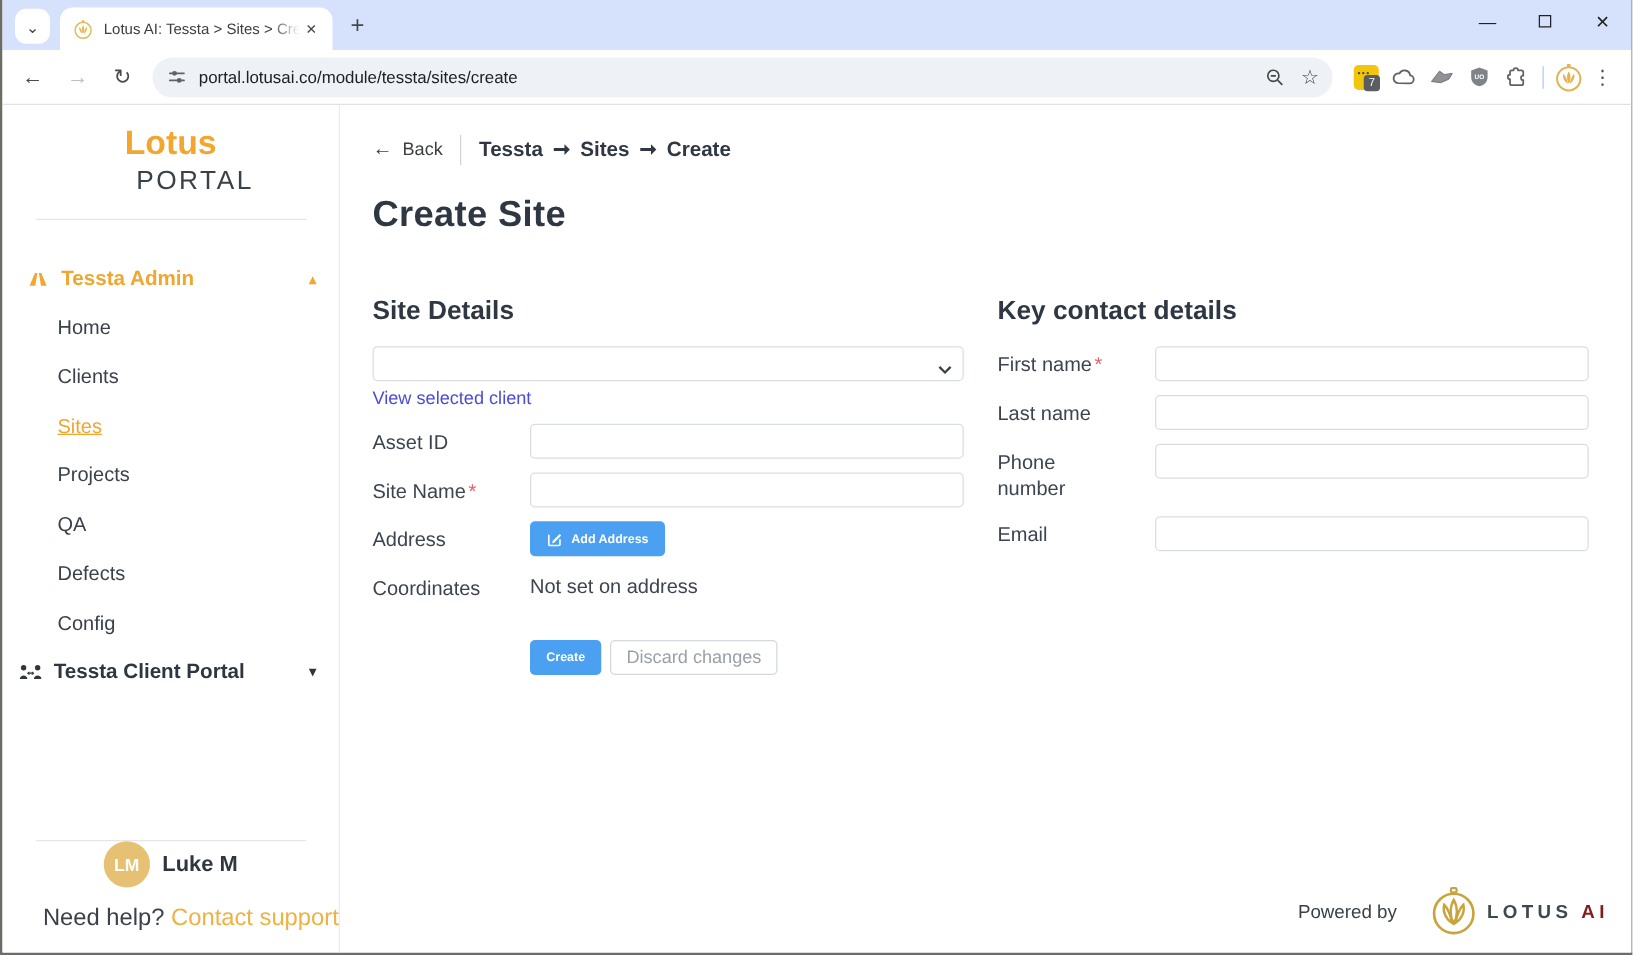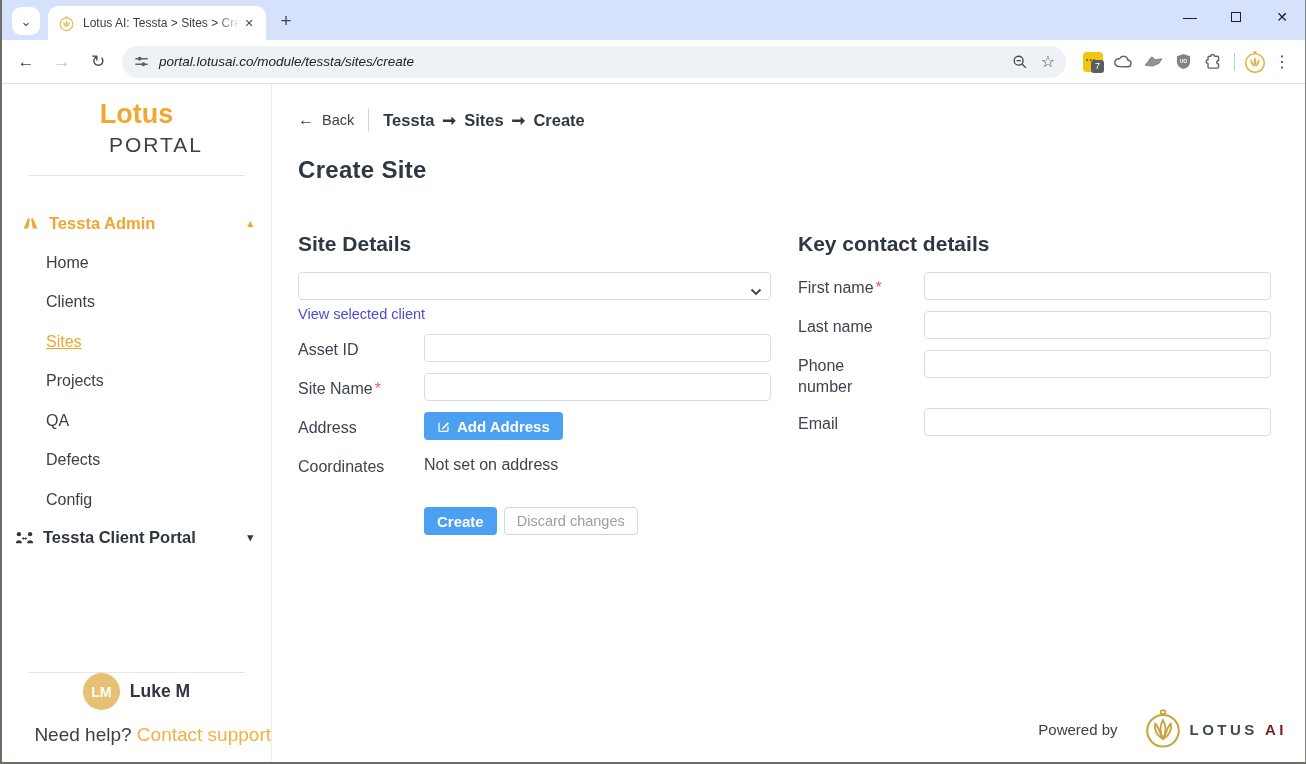--- a/index.html
+++ b/index.html
@@ -16,21 +16,21 @@
   .tab-close { width:18px; height:18px; border-radius:50%; display:flex; align-items:center; justify-content:center; font-size:11px; color:#45484d; }
   .newtab-btn { width:28px; height:28px; margin:0 0 5px 6px; display:flex; align-items:center; justify-content:center; font-size:19px; color:#45484d; border-radius:50%; }
   .winctl { margin-left:auto; display:flex; align-self:flex-start; height:34px; }
   .winctl > div { width:46px; height:34px; display:flex; align-items:center; justify-content:center; color:#202124; font-size:14px; }
   .maxbox { width:10px; height:10px; border:1.4px solid #202124; }
 
   .toolbar { height:44px; background:#fff; display:flex; align-items:center; padding:0 10px 0 6px; border-bottom:1px solid #dfe1e5; flex:0 0 auto; }
   .tbtn { width:32px; height:32px; border-radius:50%; display:flex; align-items:center; justify-content:center; font-size:17px; color:#474b50; margin:0 2px; }
   .tbtn.disabled { color:#bdc1c6; }
   .omnibox { flex:1; height:32px; background:#eef1f6; border-radius:16px; margin:0 6px; display:flex; align-items:center; padding:0 4px 0 12px; }
-  .url { flex:1; font-size:13.5px; color:#202124; margin-left:10px; white-space:nowrap;font-style:italic; }
+  .url { flex:1; font-size:13.5px; color:#202124; margin-left:10px; white-space:nowrap; }
   .omni-ic { width:28px; height:28px; display:flex; align-items:center; justify-content:center; color:#444746; font-size:16px; }
   .ext-area { display:flex; align-items:center; margin-left:6px; }
   .ext { width:30px; height:30px; display:flex; align-items:center; justify-content:center; position:relative; }
   .ext-yellow { width:20px; height:20px; background:#f2c50f; border-radius:4px; position:relative; }
   .ext-yellow .dots { position:absolute; top:4px; left:3px; font-size:7px; color:#4d4d2e; letter-spacing:1px; }
   .ext-badge { position:absolute; right:-1px; bottom:-1px; min-width:13px; height:13px; background:#5a5d61; color:#fff; font-size:9px; border-radius:3px; display:flex; align-items:center; justify-content:center; padding:0 2px; }
   .sep { width:1px; height:18px; background:#aecbfa; margin:0 6px; }
   .profile-btn { width:28px; height:28px; border-radius:50%; display:flex; align-items:center; justify-content:center; }
   .menu-dots { font-size:16px; color:#474b50; width:26px; text-align:center; }
 
@@ -55,37 +55,37 @@
   .user-name { font-size:17.5px; font-weight:bold; color:#2f3640; margin-left:10px; }
   .sb-help { text-align:right; font-size:19px; color:#3a4149; margin:14px 0 16px; }
   .sb-help a { color:#f0b143; text-decoration:none; cursor:pointer; }
 
   .main { flex:1; position:relative; padding:24px 0 0 26px; }
   .topbar { display:flex; align-items:center; }
   .back-link { display:flex; align-items:center; font-size:14.5px; color:#3c4043; cursor:pointer; }
   .back-link .arr { font-size:16px; margin-right:8px; }
   .tb-div { width:1px; height:24px; background:#d4d4d4; margin:0 14px; }
   .crumbs { font-size:16.5px; font-weight:bold; color:#2e3742; display:flex; align-items:center; gap:8px; }
-  .page-title { font-size:24px; font-weight:600; color:#2e3742; margin-top:24px; letter-spacing:0.3px; }
+  .page-title { font-size:29px; font-weight:600; color:#2e3742; margin-top:24px; letter-spacing:0.3px; }
 
   .form-cols { display:flex; margin-top:48px; }
   .col { width:473px; }
   .col.right { margin-left:27px; }
   .sec-head { font-size:21px; font-weight:600; color:#2e3742; margin-bottom:16px; }
   .frow { display:flex; margin-bottom:11px; }
   .flabel { width:126px; flex:0 0 auto; font-size:16px; color:#3d4450; padding-top:5px; line-height:21px; }
   .flabel.narrow { width:126px; } .flabel.narrow span.t { display:inline-block; max-width:62px; }
   .req { color:#e4606d; margin-left:2px; }
   .fctl { flex:1; }
   .tinput, .tselect { width:100%; height:28px; border:1px solid #d9dde2; border-radius:4px; background:#fff; font-size:14px; color:#3d4450; padding:0 8px; outline:none; }
   .selwrap { position:relative; }
   .tselect { appearance:none; -webkit-appearance:none; }
   .selwrap .chev { position:absolute; right:9px; top:10px; pointer-events:none; }
   .sub-link { display:inline-block; margin-top:6px; font-size:14.5px; color:#4b4bd6; text-decoration:none; cursor:pointer; }
-  .btn-blue { display:inline-flex; align-items:center; gap:7px; background:#4ba0f2; color:#fff; border:none; border-radius:4px; height:28px; padding:0 13px; font-size:15px; font-weight:bold; cursor:pointer; font-family:inherit; }
+  .btn-blue { display:inline-flex; align-items:center; gap:7px; background:#4ba0f2; color:#fff; border:none; border-radius:4px; height:28px; padding:0 13px; font-size:10px; font-weight:bold; cursor:pointer; font-family:inherit; }
   .static-val { font-size:16px; color:#3d4450; padding-top:5px; }
   .actions { margin:30px 0 0 126px; display:flex; gap:7px; }
   .btn-ghost { background:#fff; color:#9aa0a6; border:1px solid #d4d7db; border-radius:4px; height:28px; padding:0 12px; font-size:14.5px; cursor:pointer; font-family:inherit; }
 
   .powered { position:absolute; right:18px; bottom:12px; display:flex; align-items:center; }
   .powered .ptext { font-size:15px; color:#3a4149; margin-right:24px; }
   .plogo { width:42px; height:42px; }
   .pbrand { font-size:15px; font-weight:bold; letter-spacing:3.5px; color:#3f4850; margin-left:6px; }
   .pbrand .ai { color:#7f1d1d; }
 </style>

